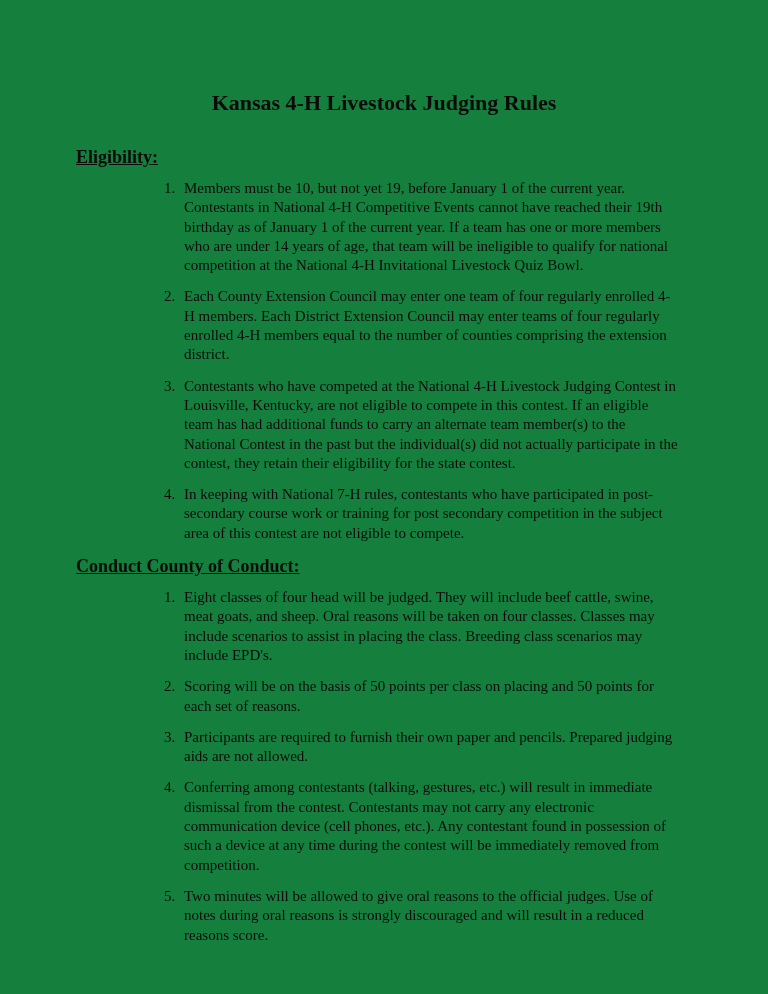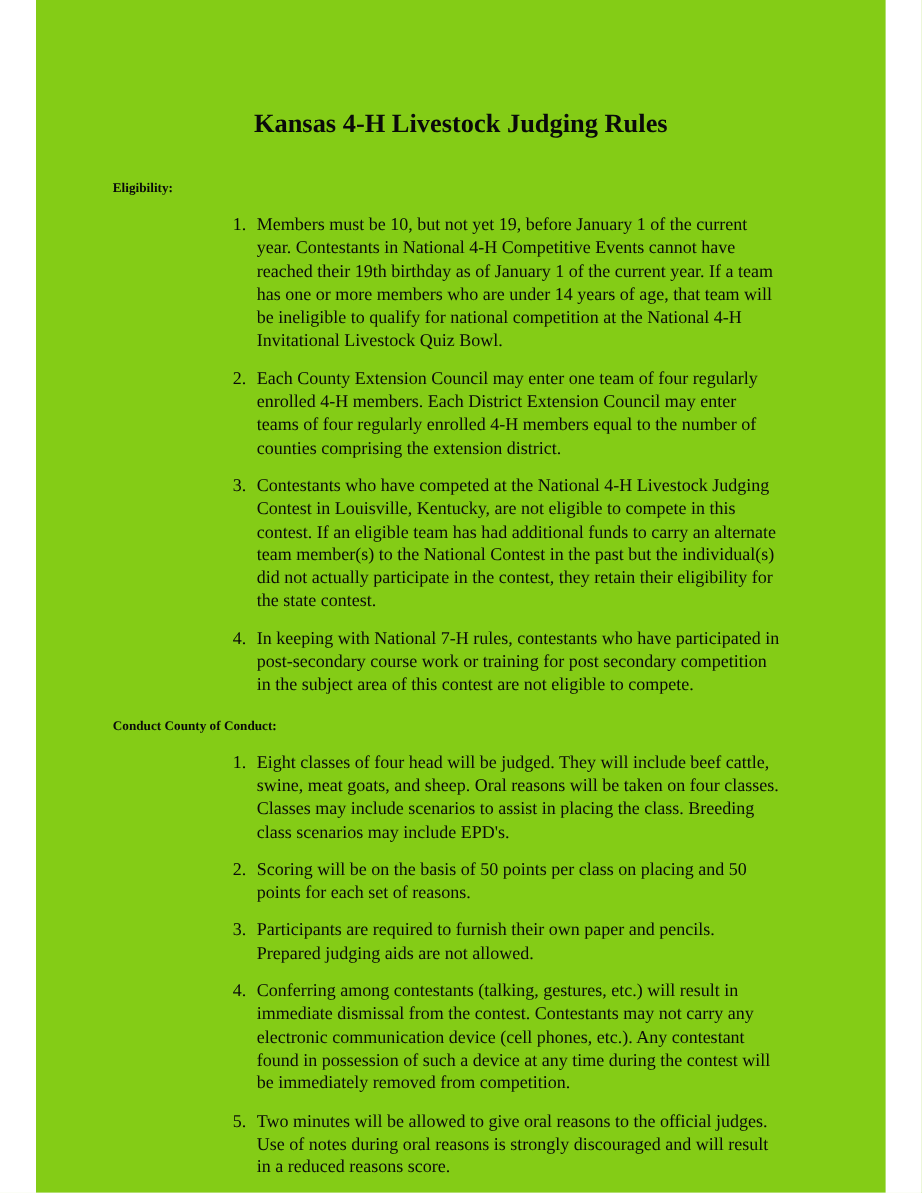--- a/index.html
+++ b/index.html
@@ -2,47 +2,48 @@
 <html><head>
 <meta charset="utf-8">
 <style>
   html, body {
     margin: 0;
     padding: 0;
     background: #ffffff;
   }
   .page {
     position: relative;
-    width: 708px;
+    width: 768px;
     height: 994px;
     margin: 0 auto;
-    background: #84cc16;
+    background: #15803d;
     color: #0a0a0a;
     font-family: "Liberation Serif", "DejaVu Serif", serif;
     font-size: 15px;
     line-height: 19.3px;
     box-sizing: border-box;
     padding: 90px 88px 0 64px;
     overflow: hidden;
   }
   .doc-title {
     font-size: 22px;
     line-height: 26px;
     font-weight: bold;
     text-align: center;
     margin: 0 0 0 0;
     
     margin-left: -64px;
     margin-right: -88px;
   }
   .section-heading {
-    font-size: 11px;
+    font-size: 18px;
     line-height: 19px;
     font-weight: bold;
-    margin: 0;
+    text-decoration: underline;
+    margin: 12px;
   }
   .section-eligibility .section-heading { margin-top: 32px; }
   .section-conduct .section-heading { margin-top: 14px; }
   ol.rule-list {
     margin: 4px 0 0 0;
     padding: 0 0 0 72px;
     list-style: decimal outside;
   }
   ol.rule-list li {
     margin-top: 12px;

